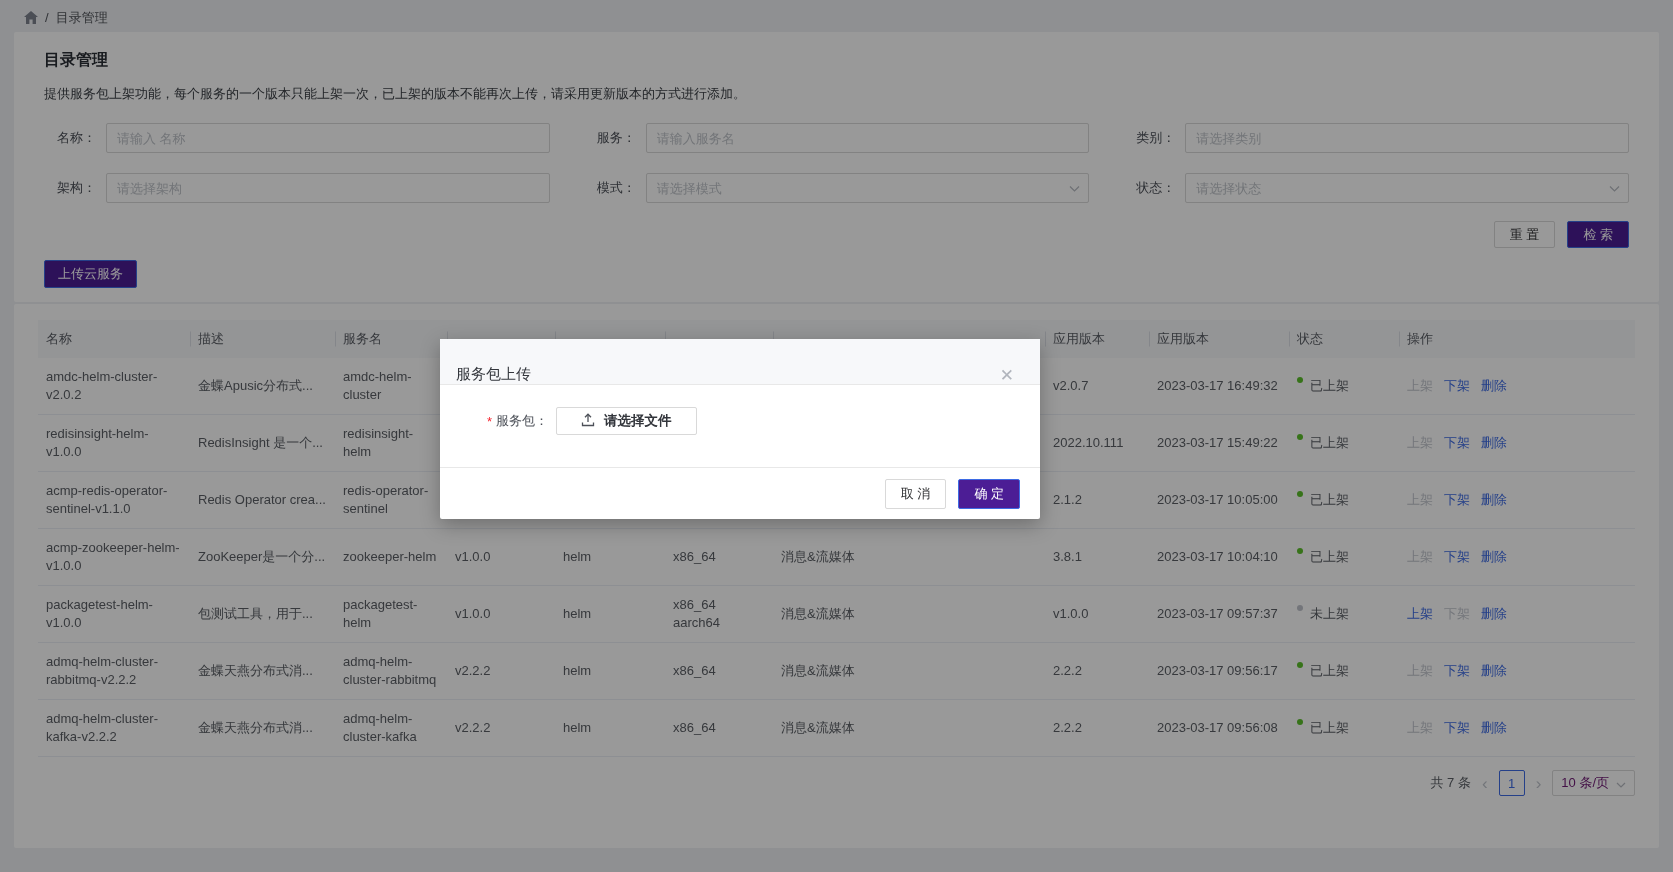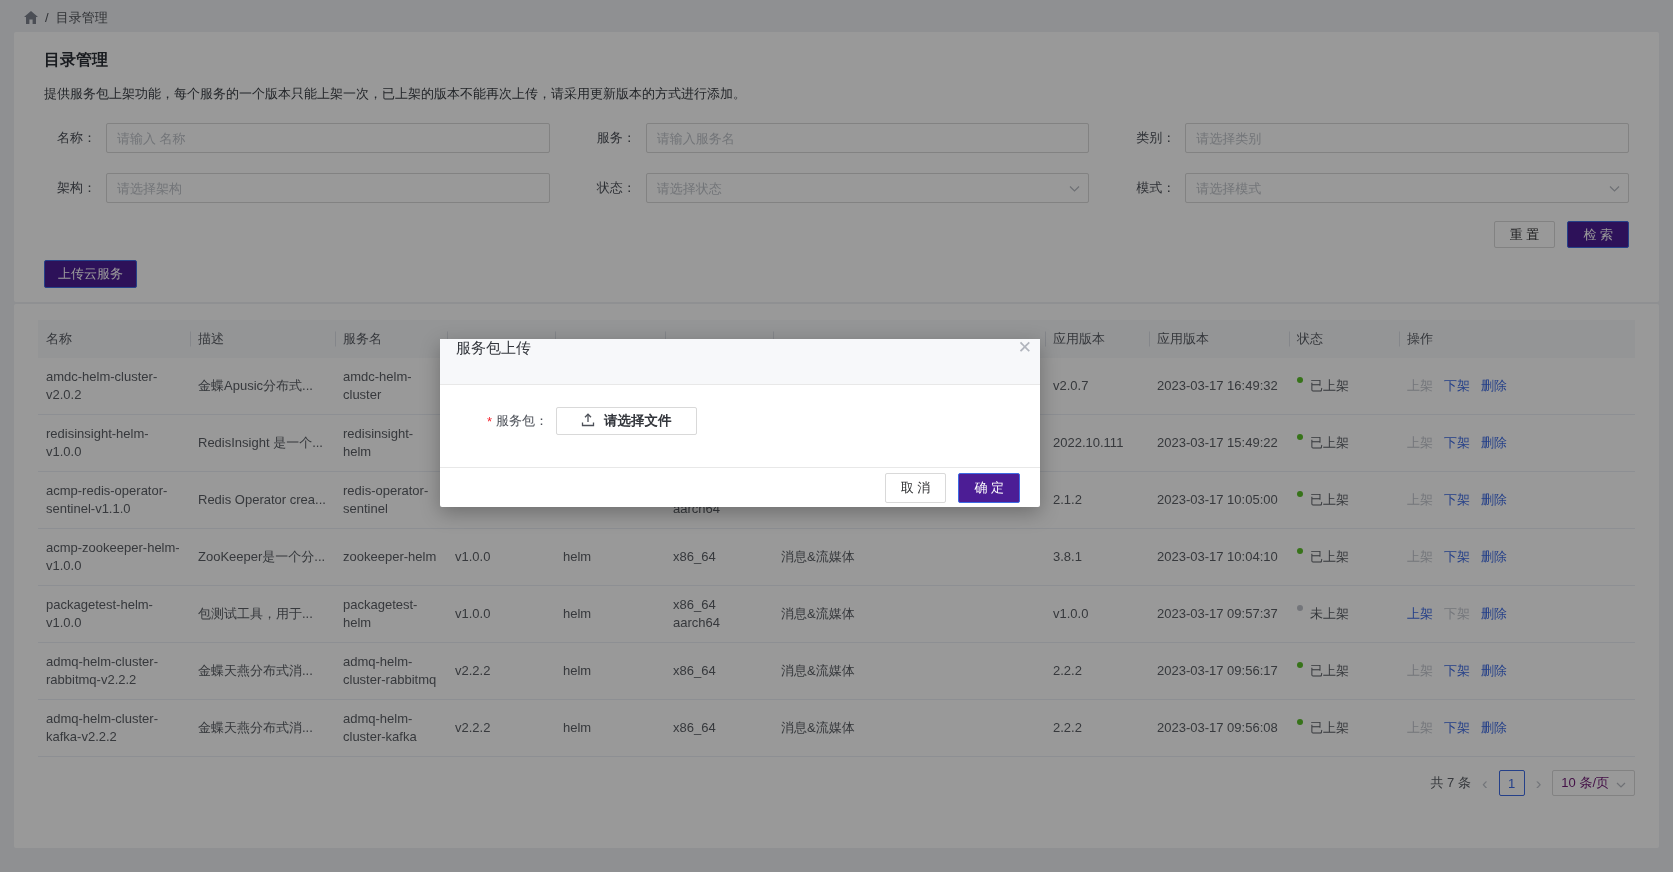--- a/index.html
+++ b/index.html
@@ -67,34 +67,34 @@
     display:inline-flex; align-items:center; gap:7px; padding:0 8px; cursor:pointer; color:#701a75; }
   .pg-size .f-chevron { position:static; transform:none; }
   
   .overlay { position:absolute; inset:0; background:rgba(0,0,0,0.40); z-index:10; }
   .modal {
     position:absolute; left:440px; top:339px; width:600px; z-index:20;
     background:#fff; border-radius:2px; box-shadow:0 6px 20px rgba(0,0,0,0.28);
   }
   .modal-header {
     height:46px; background:#f7f8fa; border-bottom:1px solid #e8e8e8;
-    display:flex; align-items:flex-start; justify-content:space-between; padding:0 8px 0 16px;
+    display:flex; align-items:flex-end; justify-content:space-between; padding:0 26px 0 16px;
     font-size:15px; color:#33363c;
   }
   .modal-close { background:none; border:none; font-size:17px; color:#b1b5bd; cursor:pointer; line-height:1; font-family:inherit; }
   .modal-body { padding:22px 24px 32px 47px; display:flex; align-items:center; }
   .req { color:#f5222d; margin-right:4px; }
   .modal-body .field-label { color:#4c5058; margin-right:8px; }
   .file-btn {
     display:inline-flex; align-items:center; gap:9px; height:28px; padding:0 24px;
     border:1px solid #d9d9d9; border-radius:2px; background:#fff; cursor:pointer;
     font-size:13.5px; font-weight:600; color:#33363c; font-family:inherit;
   }
   .modal-footer {
-    height:40px; border-top:1px solid #e8e8e8; display:flex; align-items:center;
+    height:52px; border-top:1px solid #e8e8e8; display:flex; align-items:center;
     justify-content:flex-end; gap:12px; padding:0 20px;
   }
   .modal-footer .btn { height:30px; padding:0 15px; }
 </style>
 </head>
 <body>
 
 <div class="breadcrumb">
   <span style="cursor:pointer;">
     <svg width="14" height="13" viewBox="0 0 14 13" fill="#7d838e">
@@ -120,32 +120,32 @@
     </div>
     <div class="filter-item">
       <label>类别：</label>
       <div class="f-box"><input readonly="" placeholder="请选择类别" style=""></div>
     </div>
     <div class="filter-item">
       <label>架构：</label>
       <div class="f-box"><input readonly="" placeholder="请选择架构" style=""></div>
     </div>
     <div class="filter-item">
-      <label>状态：</label>
+      <label>模式：</label>
       <div class="f-box">
-        <input readonly="" placeholder="请选择状态" style="">
+        <input readonly="" placeholder="请选择模式" style="">
         <span class="f-chevron"><svg width="11" height="7" viewBox="0 0 11 7" fill="none" stroke="currentColor" stroke-width="1.2">
               <polyline points="1,1 5.5,5.5 10,1"></polyline>
             </svg></span>
       </div>
     </div>
     <div class="filter-item">
-      <label>模式：</label>
+      <label>状态：</label>
       <div class="f-box">
-        <input readonly="" placeholder="请选择模式" style="">
+        <input readonly="" placeholder="请选择状态" style="">
         <span class="f-chevron"><svg width="11" height="7" viewBox="0 0 11 7" fill="none" stroke="currentColor" stroke-width="1.2">
               <polyline points="1,1 5.5,5.5 10,1"></polyline>
             </svg></span>
       </div>
     </div>
   </div>
 
   <div class="actions-row">
     <button class="btn btn-default">重 置</button>
     <button class="btn btn-primary">检 索</button>

